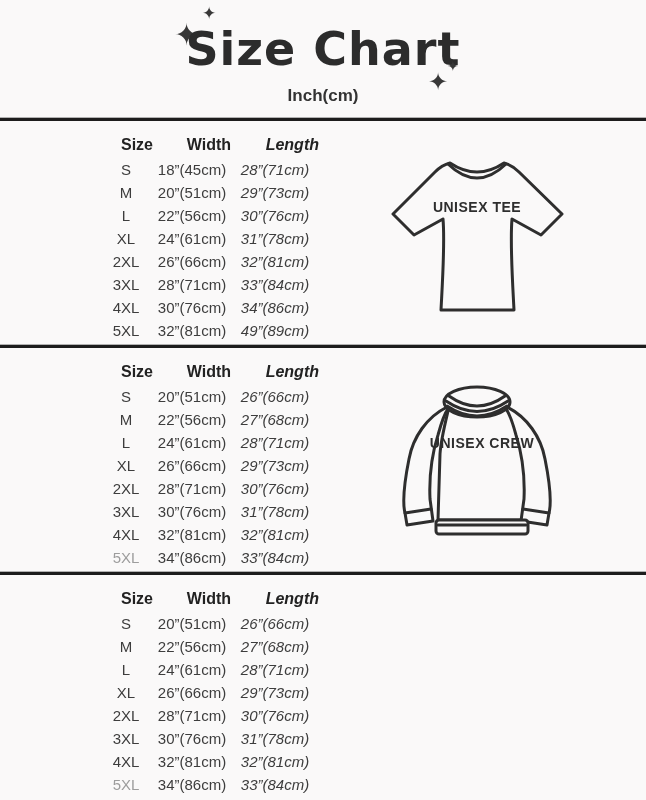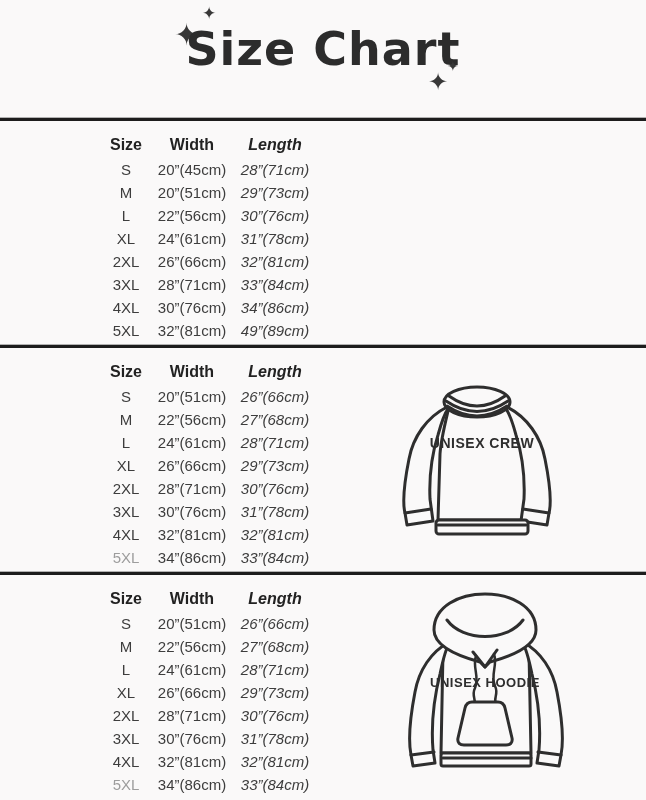--- a/index.html
+++ b/index.html
@@ -30,21 +30,21 @@
   .div-3{top:571px;}
   
   .sec{position:absolute;left:0;right:0;}
   .sec-tee{top:120px;height:224px;}
   .sec-crew{top:347px;height:224px;}
   .sec-hoodie{top:574px;height:226px;}
   
   table.size-table{position:absolute;left:99px;top:12px;border-collapse:collapse;}
   .size-table th{
     font-size:16px;font-weight:bold;color:#222;height:26px;
-    text-align:center;padding:0;
+    text-align:right;padding:0;
   }
   .size-table td{
     font-size:15px;color:#3d3d3d;height:23px;
     text-align:center;padding:0;white-space:nowrap;
   }
   .size-table th:nth-child(1),.size-table td:nth-child(1){width:54px;}
   .size-table th:nth-child(2),.size-table td:nth-child(2){width:78px;}
   .size-table th:nth-child(3),.size-table td:nth-child(3){width:88px;font-style:italic;}
   .sec-crew tbody tr:last-child td:first-child,
   .sec-hoodie tbody tr:last-child td:first-child{color:#9d9d9d;}
@@ -62,36 +62,37 @@
 </head>
 <body>
 
 <div class="page">
 
   <span class="star star-1">✦</span>
   <span class="star star-2">✦</span>
   <h1 class="title">Size Chart</h1>
   <span class="star star-3">✦</span>
   <span class="star star-4">✦</span>
+  <div class="subtitle">Inch(cm)</div>
 
   <div class="divider div-1"></div>
 
   <section class="sec sec-tee">
     <table class="size-table">
         <thead>
           <tr>
             <th>Size</th>
             <th>Width</th>
             <th>Length</th>
           </tr>
         </thead>
         <tbody>
           <tr>
             <td>S</td>
-            <td>20”(45cm)</td>
+            <td>18”(45cm)</td>
             <td>28”(71cm)</td>
           </tr>
           <tr>
             <td>M</td>
             <td>20”(51cm)</td>
             <td>29”(73cm)</td>
           </tr>
           <tr>
             <td>L</td>
             <td>22”(56cm)</td>
@@ -117,20 +118,29 @@
             <td>30”(76cm)</td>
             <td>34”(86cm)</td>
           </tr>
           <tr>
             <td>5XL</td>
             <td>32”(81cm)</td>
             <td>49”(89cm)</td>
           </tr>
         </tbody>
       </table>
+    <div class="art art-tee">
+      <svg width="180" height="170" viewBox="0 0 180 170">
+        <g fill="#faf9f9" stroke="#2e2e2e" stroke-width="3" stroke-linejoin="round" stroke-linecap="round">
+          <path d="M47 22 C53 16 58 14 62 13 Q89 31 116 13 C120 14 125 16 131 22 L174 64 L153 85 L124 69 C122 92 124 122 126 160 L53 160 C55 122 57 92 55 69 L26 85 L5 64 Z"></path>
+          <path fill="none" d="M60 14 Q89 42 118 14"></path>
+        </g>
+        <text class="garment-label" x="89" y="62" font-size="14" text-anchor="middle">UNISEX TEE</text>
+      </svg>
+    </div>
   </section>
 
   <div class="divider div-2"></div>
 
   <section class="sec sec-crew">
     <table class="size-table">
         <thead>
           <tr>
             <th>Size</th>
             <th>Width</th>
@@ -244,32 +254,15 @@
             <td>32”(81cm)</td>
             <td>32”(81cm)</td>
           </tr>
           <tr>
             <td>5XL</td>
             <td>34”(86cm)</td>
             <td>33”(84cm)</td>
           </tr>
         </tbody>
       </table>
-    <div class="art art-hoodie">
-      <svg width="172" height="184" viewBox="0 0 172 184">
-        <g fill="#faf9f9" stroke="#2e2e2e" stroke-width="3" stroke-linejoin="round" stroke-linecap="round">
-          <path d="M50 54 L44 64 L42 165 L132 165 L130 64 L122 52 Z"></path>
-          <path d="M50 54 C32 64 20 82 16 104 C11 130 9 152 12 167 L14 178 L36 175 L34 162 C32 137 35 110 41 86 C44 72 46 62 50 56 Z"></path>
-          <path d="M124 54 C142 64 154 82 158 104 C163 130 165 152 162 167 L160 178 L138 175 L140 162 C142 137 139 110 133 86 C130 72 128 62 124 56 Z"></path>
-          <path fill="none" d="M12 167 L35 164 M162 167 L139 164"></path>
-          <rect x="42" y="165" width="90" height="13" rx="2"></rect>
-          <path fill="none" d="M44 170 L132 170"></path>
-          <path d="M35 42 C35 -6 137 -6 137 42 C137 58 113 68 91 74 L86 79 L81 74 C59 68 35 58 35 42 Z"></path>
-          <path fill="none" d="M48 32 C64 54 108 54 124 32 M74 64 L86 79 M98 62 L86 79"></path>
-          <path fill="none" stroke-width="2.5" d="M77 68 C73 80 81 88 76 100 C72 108 78 112 75 118 M95 66 C99 78 91 86 96 98 C100 106 94 110 97 116"></path>
-          <path d="M73 114 L99 114 C103 114 105 116 106 120 L113 150 C114 155 111 157 107 157 L65 157 C61 157 58 155 59 150 L66 120 C67 116 69 114 73 114 Z"></path>
-        </g>
-        <text class="garment-label" x="86" y="99" font-size="13" text-anchor="middle">UNISEX HOODIE</text>
-      </svg>
-    </div>
   </section>
 
 </div>
 
 </body></html>

